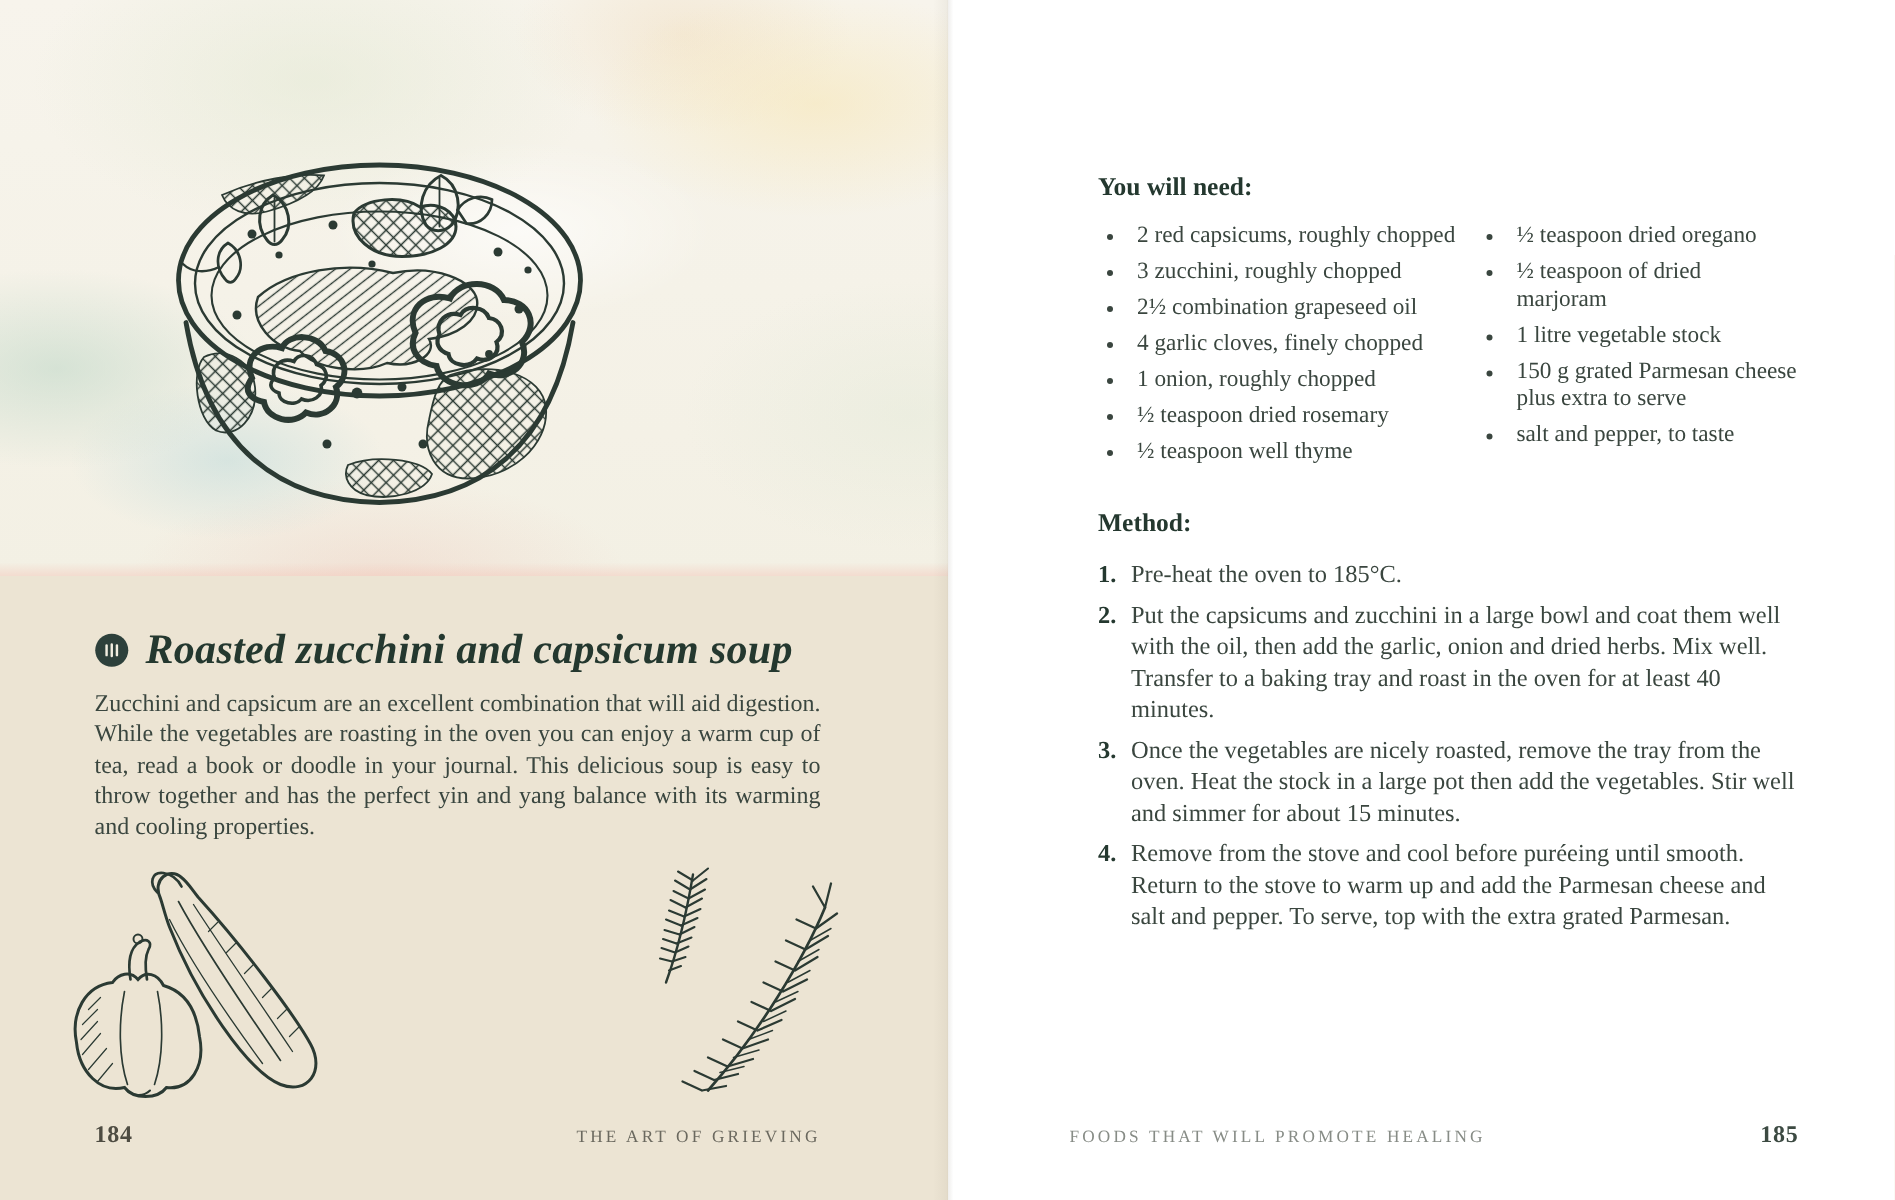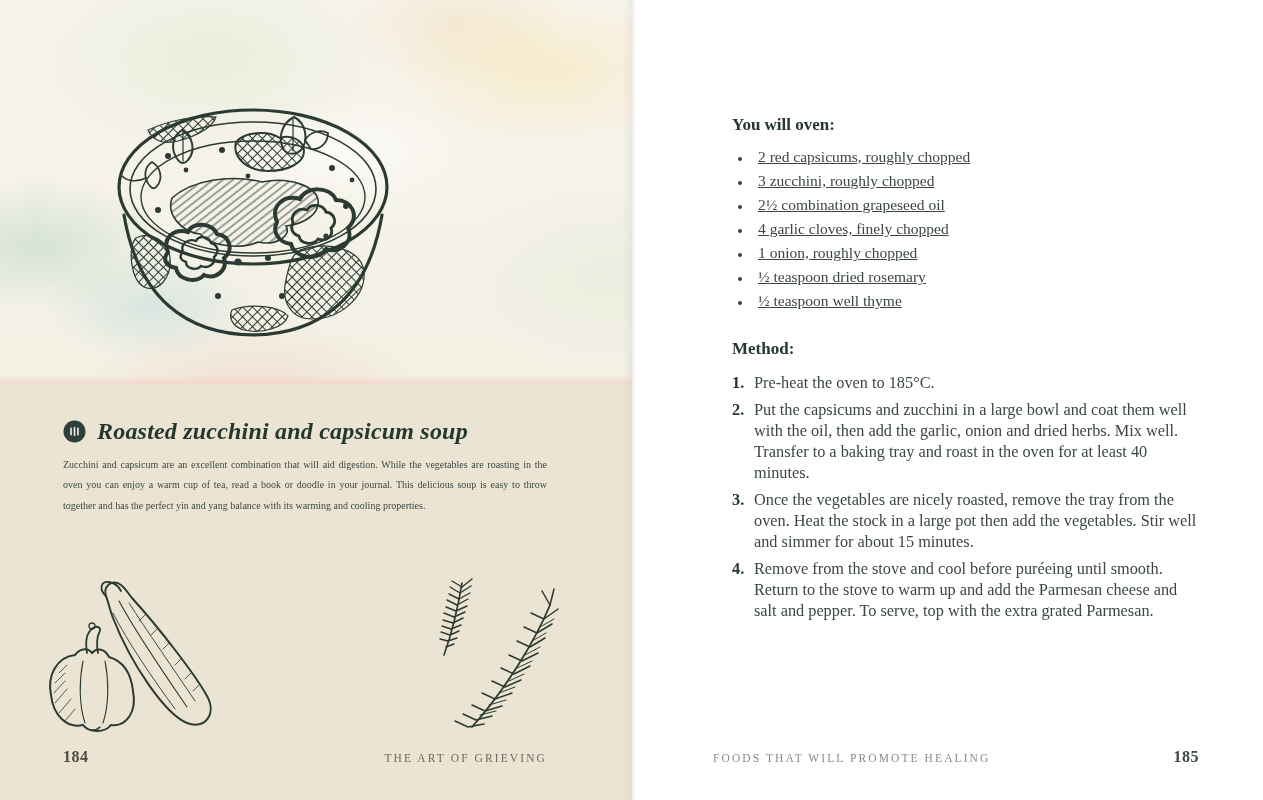--- a/index.html
+++ b/index.html
@@ -35,39 +35,39 @@
       radial-gradient(210px 125px at 96% 72%, rgba(226,233,216,0.45), transparent 72%),
       radial-gradient(170px 80px at 55% 40%, rgba(255,255,255,0.65), transparent 75%),
       linear-gradient(#f7f4ec,#f3f0e4);}
   .artwork::after{content:"";position:absolute;left:0;bottom:0;width:100%;height:9px;
     background:linear-gradient(to bottom, rgba(243,203,190,0) , rgba(243,203,190,0.55));}
   .artwork svg{position:absolute;left:0;top:0;}
   
   .left-content{position:absolute;top:384px;left:63px;width:484px;}
   .title-row{display:flex;align-items:center;gap:11px;margin-top:33px;}
   .badge{width:23px;height:23px;flex:none;display:inline-flex;}
-  .recipe-title{margin:0;font-style:italic;font-weight:bold;font-size:24px;line-height:1.2;
+  .recipe-title{margin:0;font-style:italic;font-weight:bold;font-size:28px;line-height:1.2;
     color:var(--heading-text);letter-spacing:0.2px;}
-  .intro{margin:9px 0 3px 0;font-size:10px;line-height:20.6px;text-align:justify;color:var(--body-text);}
+  .intro{margin:9px 0 3px 0;font-size:16px;line-height:20.6px;text-align:justify;color:var(--body-text);}
   .veg-sketch{position:absolute;left:35px;top:577px;}
   .rosemary-sketch{position:absolute;left:432px;top:577px;}
   
   .page-footer{position:absolute;bottom:34px;display:flex;justify-content:space-between;align-items:baseline;}
   .left-footer{left:63px;right:85px;}
   .right-footer{left:81px;right:64px;}
   .page-num{font-size:16px;font-weight:bold;letter-spacing:0.5px;}
   .left-footer .page-num{color:var(--page-num-left);}
   .right-footer .page-num{color:var(--page-num-right);}
   .running-title{font-size:11.5px;letter-spacing:2.1px;text-transform:uppercase;}
   .left-footer .running-title{color:var(--footer-text-left);}
   .right-footer .running-title{color:var(--footer-text-right);}
   
   .right-content{position:absolute;top:115px;left:100px;width:466px;color:var(--body-text);}
   .list-heading{margin:0 0 13px 0;font-size:17px;font-weight:bold;color:var(--heading-text);}
-  .ing-cols{display:flex;text-decoration:underline;}
+  .ing-cols{display:flex;}
   .ing-col{margin:0;padding:0 0 0 20px;list-style:disc;}
   .col1{width:253px;flex:none;}
   .col2{flex:1;}
   .ing-item{padding-left:6px;font-size:15.5px;line-height:18.5px;margin-bottom:5.5px;color:var(--body-text);}
   .ing-item::marker{font-size:12px;color:var(--body-text);}
   .method-heading{margin-top:23px;}
   .method-list{margin:0;padding:0;list-style:none;}
   .method-item{display:flex;margin-bottom:6px;font-size:16.3px;line-height:21px;}
   .step-num{flex:none;width:22px;font-weight:bold;color:var(--heading-text);}
   .step-text{flex:1;color:var(--body-text);}
@@ -186,38 +186,50 @@
 
     <footer class="page-footer left-footer">
       <span class="page-num">184</span>
       <span class="running-title">THE ART OF GRIEVING</span>
     </footer>
   </section>
 
   <section class="page page-right">
     <div class="right-content">
 
-      <h2 class="list-heading">You will oven:</h2>
+      <h2 class="list-heading">You will need:</h2>
 
       <div class="ing-cols">
         <ul class="ing-col col1">
 
             <li class="ing-item">2 red capsicums, roughly chopped</li>
 
             <li class="ing-item">3 zucchini, roughly chopped</li>
 
             <li class="ing-item">2½ combination grapeseed oil</li>
 
             <li class="ing-item">4 garlic cloves, finely chopped</li>
 
             <li class="ing-item">1 onion, roughly chopped</li>
 
             <li class="ing-item">½ teaspoon dried rosemary</li>
 
             <li class="ing-item">½ teaspoon well thyme</li>
+          </ul>
+        <ul class="ing-col col2">
+
+            <li class="ing-item">½ teaspoon dried oregano</li>
+
+            <li class="ing-item">½ teaspoon of dried marjoram</li>
+
+            <li class="ing-item">1 litre vegetable stock</li>
+
+            <li class="ing-item">150 g grated Parmesan cheese plus extra to serve</li>
+
+            <li class="ing-item">salt and pepper, to taste</li>
           </ul>
       </div>
 
       <h2 class="list-heading method-heading">Method:</h2>
 
       <ol class="method-list">
 
           <li class="method-item">
             <span class="step-num">1.</span>
             <span class="step-text">Pre-heat the oven to 185°C.</span>

